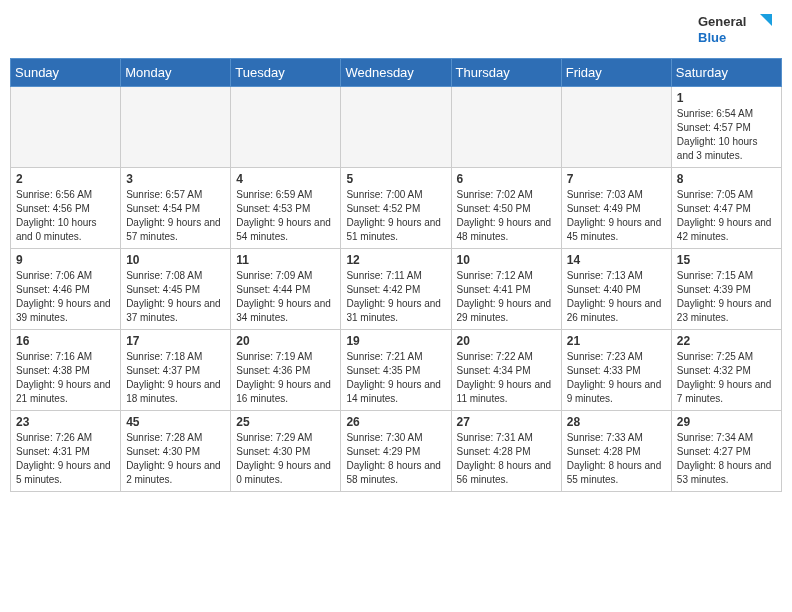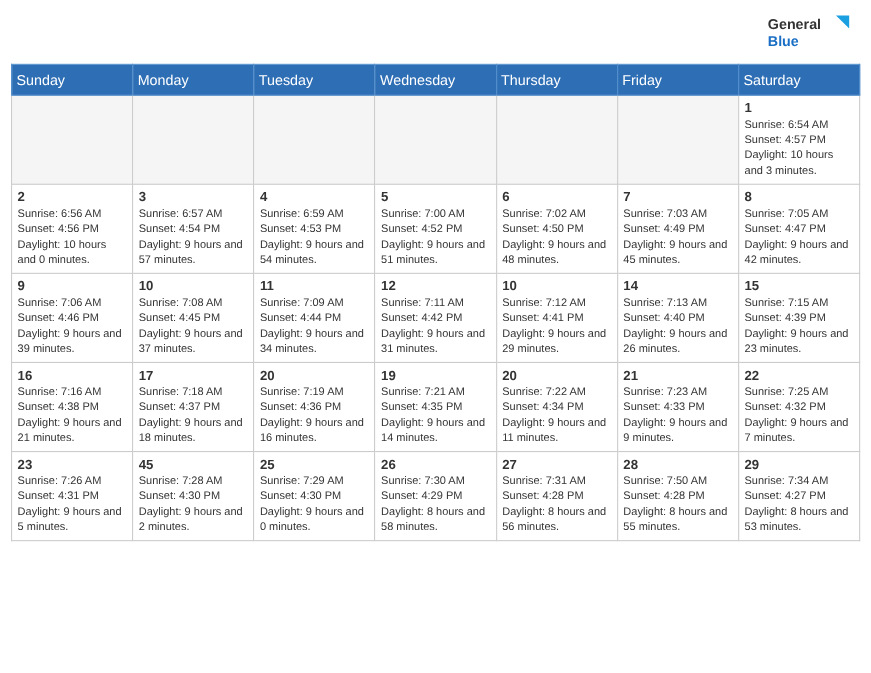--- a/index.html
+++ b/index.html
@@ -279,21 +279,21 @@
 Daylight: 8 hours and 58 minutes.</div>
         </td>
         <td>
           <span class="day-number">27</span>
           <div class="day-info">Sunrise: 7:31 AM
 Sunset: 4:28 PM
 Daylight: 8 hours and 56 minutes.</div>
         </td>
         <td>
           <span class="day-number">28</span>
-          <div class="day-info">Sunrise: 7:50 AM
+          <div class="day-info">Sunrise: 7:33 AM
 Sunset: 4:28 PM
 Daylight: 8 hours and 55 minutes.</div>
         </td>
         <td>
           <span class="day-number">29</span>
           <div class="day-info">Sunrise: 7:34 AM
 Sunset: 4:27 PM
 Daylight: 8 hours and 53 minutes.</div>
         </td>
       </tr>

